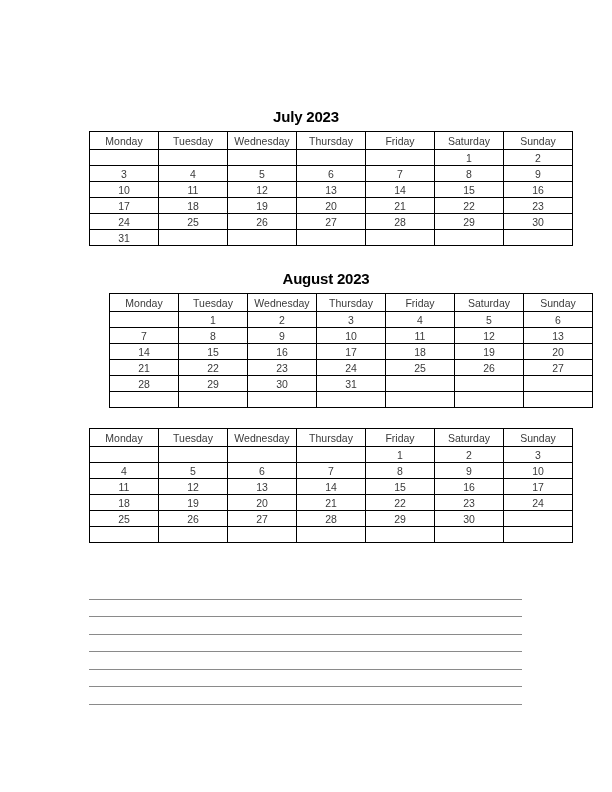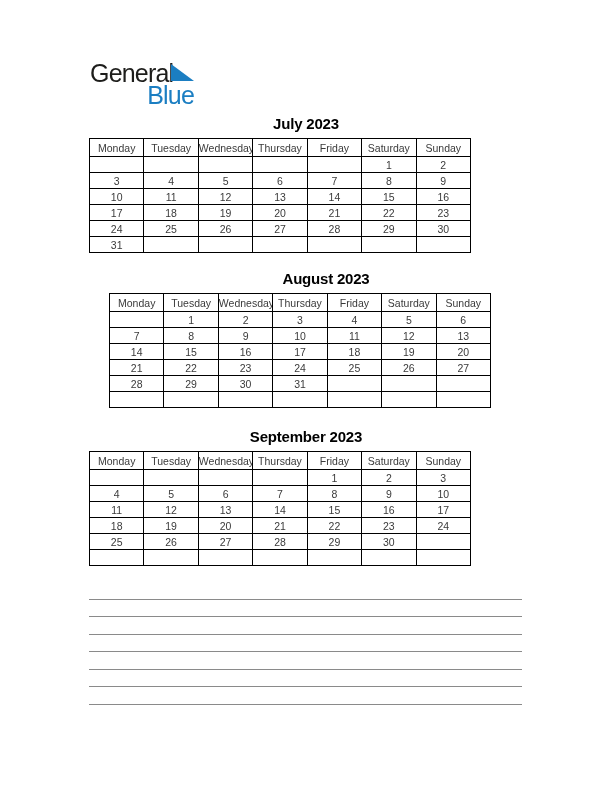--- a/index.html
+++ b/index.html
@@ -15,51 +15,44 @@
     letter-spacing:-0.8px; color:#1d1d1b; white-space:nowrap;
   }
   .logo-triangle { position:absolute; left:81px; top:6px; width:23px; height:17px; display:block; }
   .logo-blue {
     position:absolute; right:0; top:24px; font-size:25px; line-height:26px;
     letter-spacing:-0.8px; white-space:nowrap;
   }
 
   
   .month { position:absolute; left:89px; width:434px; }
-  .month.m0 { top:115px; }
+  .month.m0 { top:108px; }
   .month.m1 { top:270px;margin-left:20px; }
   .month.m2 { top:428px; }
   .month-title {
     margin:0 0 6px 0; text-align:center; font-size:15px; line-height:17px;
     font-weight:bold; color:#000000; letter-spacing:-0.2px;
   }
-  table.cal { width:382px; border-collapse:collapse; table-layout:fixed; }
+  table.cal { width:484px; border-collapse:collapse; table-layout:fixed; }
   table.cal th, table.cal td {
     border:1px solid #000000; padding:0; text-align:center;
     font-weight:normal; overflow:hidden;
   }
   table.cal th { height:17px; font-size:10.5px; color:#3a3a3a; }
   table.cal td { height:15px; font-size:10.5px; color:#3a3a3a; }
 
   
   .notes { position:absolute; left:89px; top:582px; width:433px; }
   .note-line { box-sizing:border-box; height:17.5px; border-bottom:1px solid #8a8a8a; }
 </style>
 </head>
 <body>
 
 <div class="page">
 
-  <div class="logo">
-    <span class="logo-general" style="color: rgb(29, 29, 27);">General</span>
-    <svg class="logo-triangle" viewBox="0 0 23 17" aria-hidden="true">
-      <polygon points="0,0 0,17 23,17" fill="#1b7ec2"></polygon>
-    </svg>
-    <span class="logo-blue" style="color: rgb(27, 126, 194);">Blue</span>
-  </div>
 
   <section class="month m0">
     <h2 class="month-title">July 2023</h2>
     <table class="cal">
         <thead>
           <tr>
             <th>Monday</th>
             <th>Tuesday</th>
             <th>Wednesday</th>
             <th>Thursday</th>
@@ -194,21 +187,20 @@
             <td></td>
             <td></td>
             <td></td>
             <td></td>
           </tr>
         </tbody>
       </table>
   </section>
 
   <section class="month m2">
-    <h2 class="month-title">September 2023</h2>
     <table class="cal">
         <thead>
           <tr>
             <th>Monday</th>
             <th>Tuesday</th>
             <th>Wednesday</th>
             <th>Thursday</th>
             <th>Friday</th>
             <th>Saturday</th>
             <th>Sunday</th>

